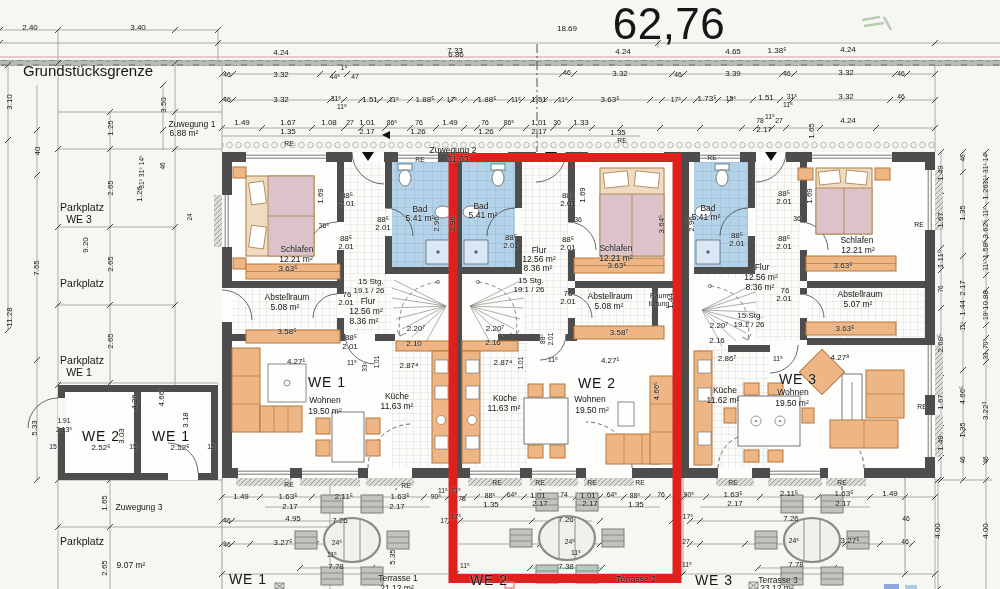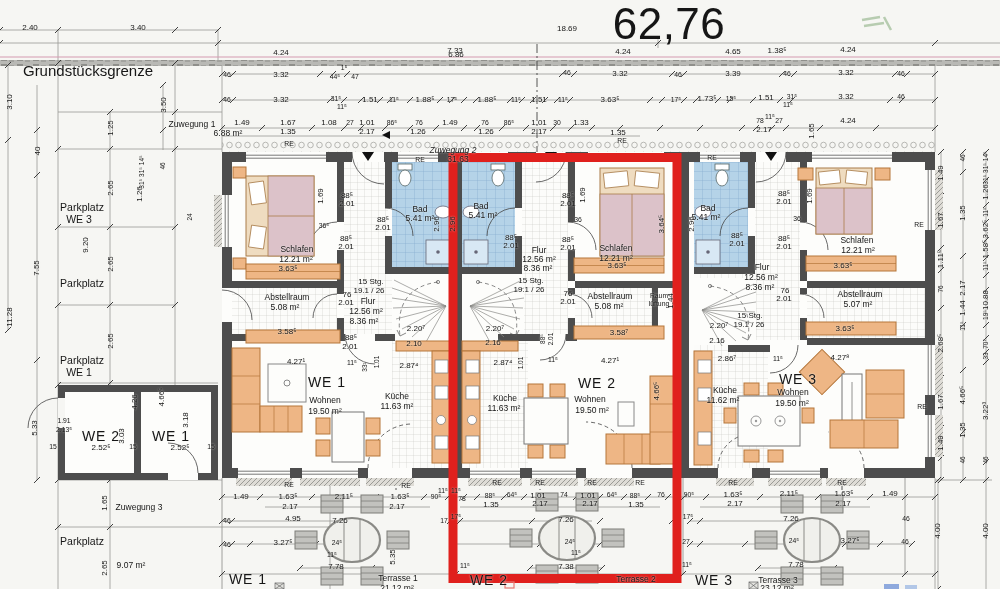--- a/index.html
+++ b/index.html
@@ -680,22 +680,22 @@
       <span class="lb c-ds" style="left: 922px; top: 407px;">RE</span>
       <span class="lb c-ds" style="left: 289px; top: 485px;">RE</span>
       <span class="lb c-ds" style="left: 406px; top: 486px;">RE</span>
       <span class="lb c-ds" style="left: 497px; top: 483px;">RE</span>
       <span class="lb c-ds" style="left: 540px; top: 483px;">RE</span>
       <span class="lb c-ds" style="left: 592px; top: 483px;">RE</span>
       <span class="lb c-ds" style="left: 640px; top: 483px;">RE</span>
       <span class="lb c-ds" style="left: 733px; top: 483px;">RE</span>
       <span class="lb c-ds" style="left: 842px; top: 483px;">RE</span>
       <span class="lb c-room" style="left: 192px; top: 124px;">Zuwegung 1</span>
-      <span class="lb c-room" style="left: 184px; top: 133px; margin-left: 44px;">6.88 m²</span>
-      <span class="lb c-room" style="left: 453px; top: 150px; font-style: italic;">Zuwegung 2</span>
+      <span class="lb c-room" style="left: 184px; top: 133px;">6.88 m²</span>
+      <span class="lb c-room" style="left: 453px; top: 150px;">Zuwegung 2</span>
       <span class="lb c-room" style="left: 458px; top: 159px;">31.63</span>
       <span class="lb c-room" style="left: 139px; top: 507px;">Zuwegung 3</span>
       <span class="lb c-room" style="left: 131px; top: 517px; margin-top: 48px;">9.07 m²</span>
       <span class="lb c-r11" style="left: 82px; top: 207px;">Parkplatz</span>
       <span class="lb c-r11" style="left: 79px; top: 219px;">WE 3</span>
       <span class="lb c-r11" style="left: 82px; top: 283px;">Parkplatz</span>
       <span class="lb c-r11" style="left: 82px; top: 360px;">Parkplatz</span>
       <span class="lb c-r11" style="left: 79px; top: 372px;">WE 1</span>
       <span class="lb c-r11" style="left: 82px; top: 541px;">Parkplatz</span>
       <span class="lb c-r" style="left: 10px; top: 102px;">3.10</span>

